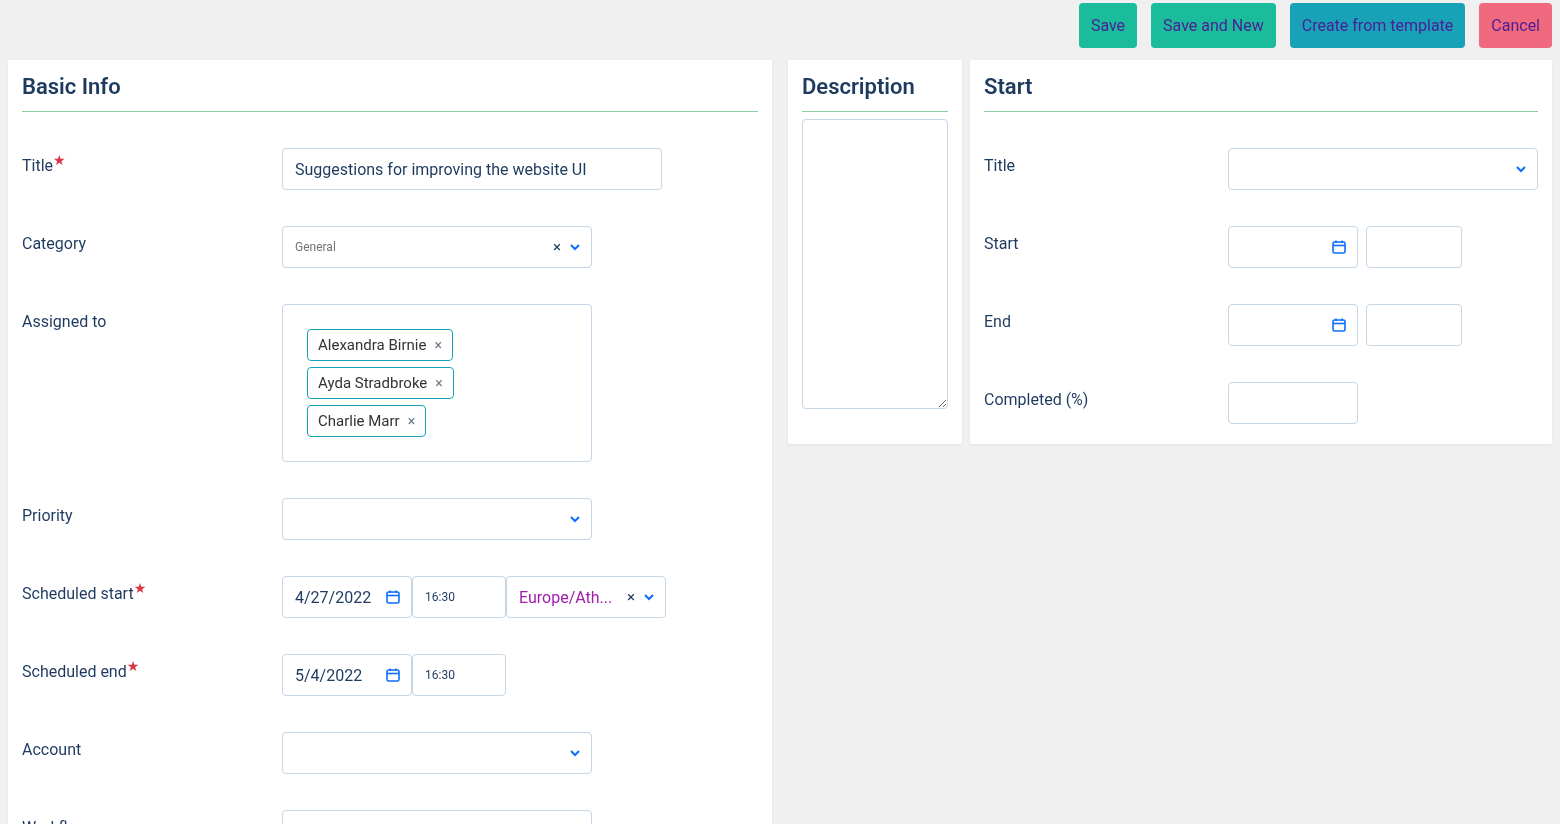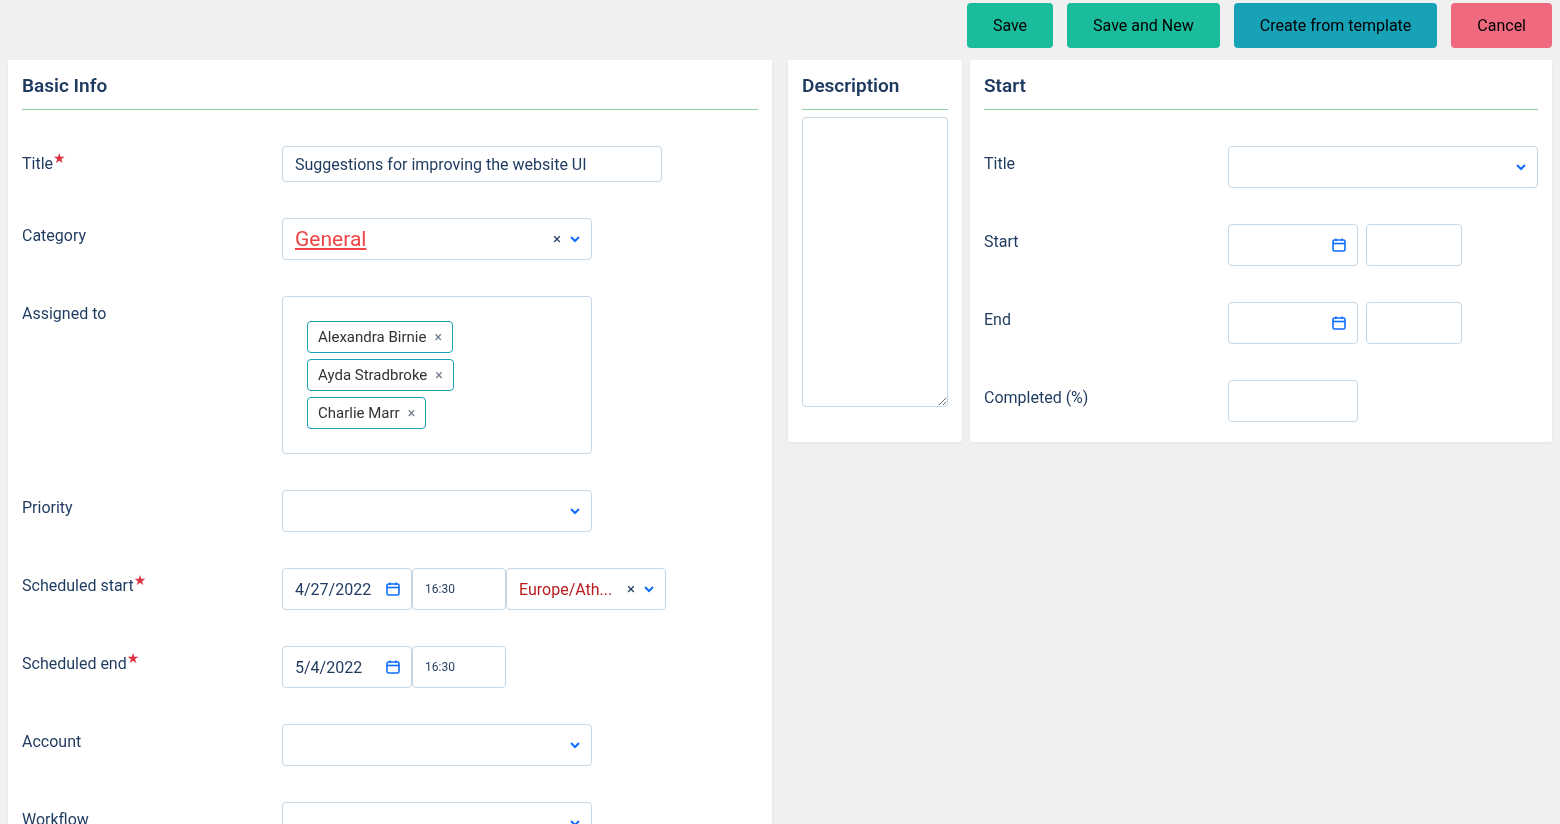--- a/index.html
+++ b/index.html
@@ -18,23 +18,23 @@
     }
     .toolbar {
       display: flex;
       justify-content: flex-end;
       gap: 14px;
       padding: 3px 0 12px 0;
     }
     .btn {
       border: none;
       border-radius: 4px;
-      padding: 13px 26px;
+      padding: 13px 12px;
       font-size: 16px;
-      color: #000000;
+      color: #4c1d95;
       cursor: pointer;
       font-family: inherit;
     }
     .btn-save, .btn-save-new { background: #1abc9c; }
     .btn-template { background: #17a2b8; }
     .btn-cancel { background: #f06a7f; }
     .layout {
       display: flex;
       gap: 16px;
       align-items: flex-start;
@@ -50,21 +50,21 @@
       flex-direction: row;
       gap: 8px;
     }
     .panel {
       background: #fff;
       border-radius: 2px;
       padding: 14px 14px 18px 14px;
       box-shadow: 0 1px 3px rgba(0,0,0,0.06);
     }
     .panel-title {
-      font-size: 19px;
+      font-size: 22px;
       font-weight: 600;
       color: #1e3a5f;
       padding-bottom: 12px;
       border-bottom: 1px solid #8fd19e;
       margin-bottom: 7px;
     }
     .form-row {
       display: flex;
       align-items: flex-start;
       margin-bottom: 30px;
@@ -86,21 +86,21 @@
       font-size: 14px;
       vertical-align: super;
       line-height: 0;
     }
     .form-control-wrap {
       flex: 1;
       min-width: 0;
     }
     .input-text {
       width: 380px;
-      height: 36px;
+      height: 42px;
       border: 1px solid #c5d6e6;
       border-radius: 4px;
       padding: 0 12px;
       font-size: 16px;
       color: #1e3a5f;
       font-family: inherit;
     }
     .input-text::placeholder { color: #6c7a89; }
     .select-control {
       width: 310px;
@@ -108,23 +108,22 @@
       border: 1px solid #c5d6e6;
       border-radius: 4px;
       padding: 0 10px 0 12px;
       display: flex;
       align-items: center;
       justify-content: space-between;
       background: #fff;
       cursor: pointer;
     }
     .select-value {
-      font-size: 21px;
-      color: #ef4444;
-      text-decoration: underline;
+      font-size: 12px;
+      color: #737373;
     }
     .select-icons {
       display: flex;
       align-items: center;
       gap: 8px;
     }
     .icon-x {
       color: #1e3a5f;
       font-size: 15px;
       cursor: pointer;
@@ -208,21 +207,21 @@
       border-radius: 4px;
       padding: 0 10px 0 12px;
       display: flex;
       align-items: center;
       justify-content: space-between;
       background: #fff;
       cursor: pointer;
     }
     .tz-value {
       font-size: 16px;
-      color: #b91c1c;
+      color: #a21caf;
       white-space: nowrap;
       overflow: hidden;
       text-overflow: ellipsis;
       flex: 1;
     }
     .textarea-desc {
       width: 100%;
       height: 290px;
       border: 1px solid #c5d6e6;
       border-radius: 4px;

